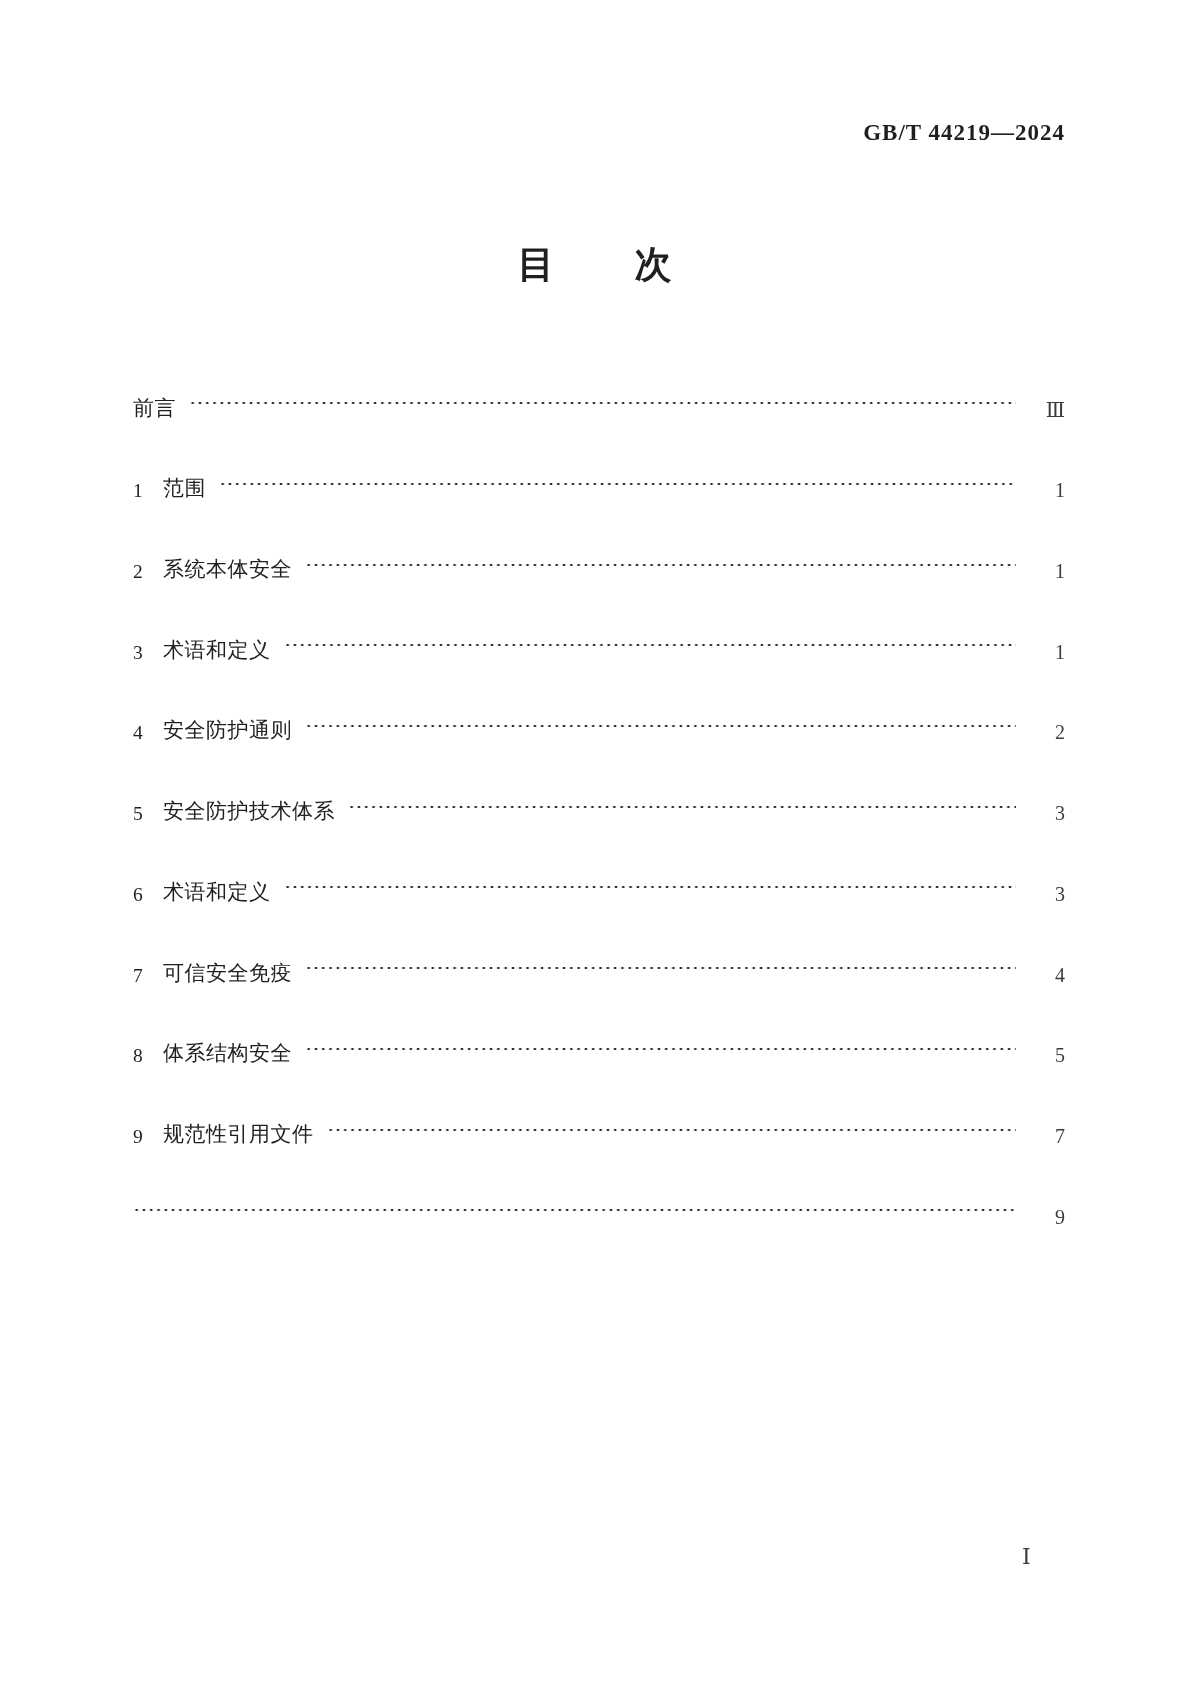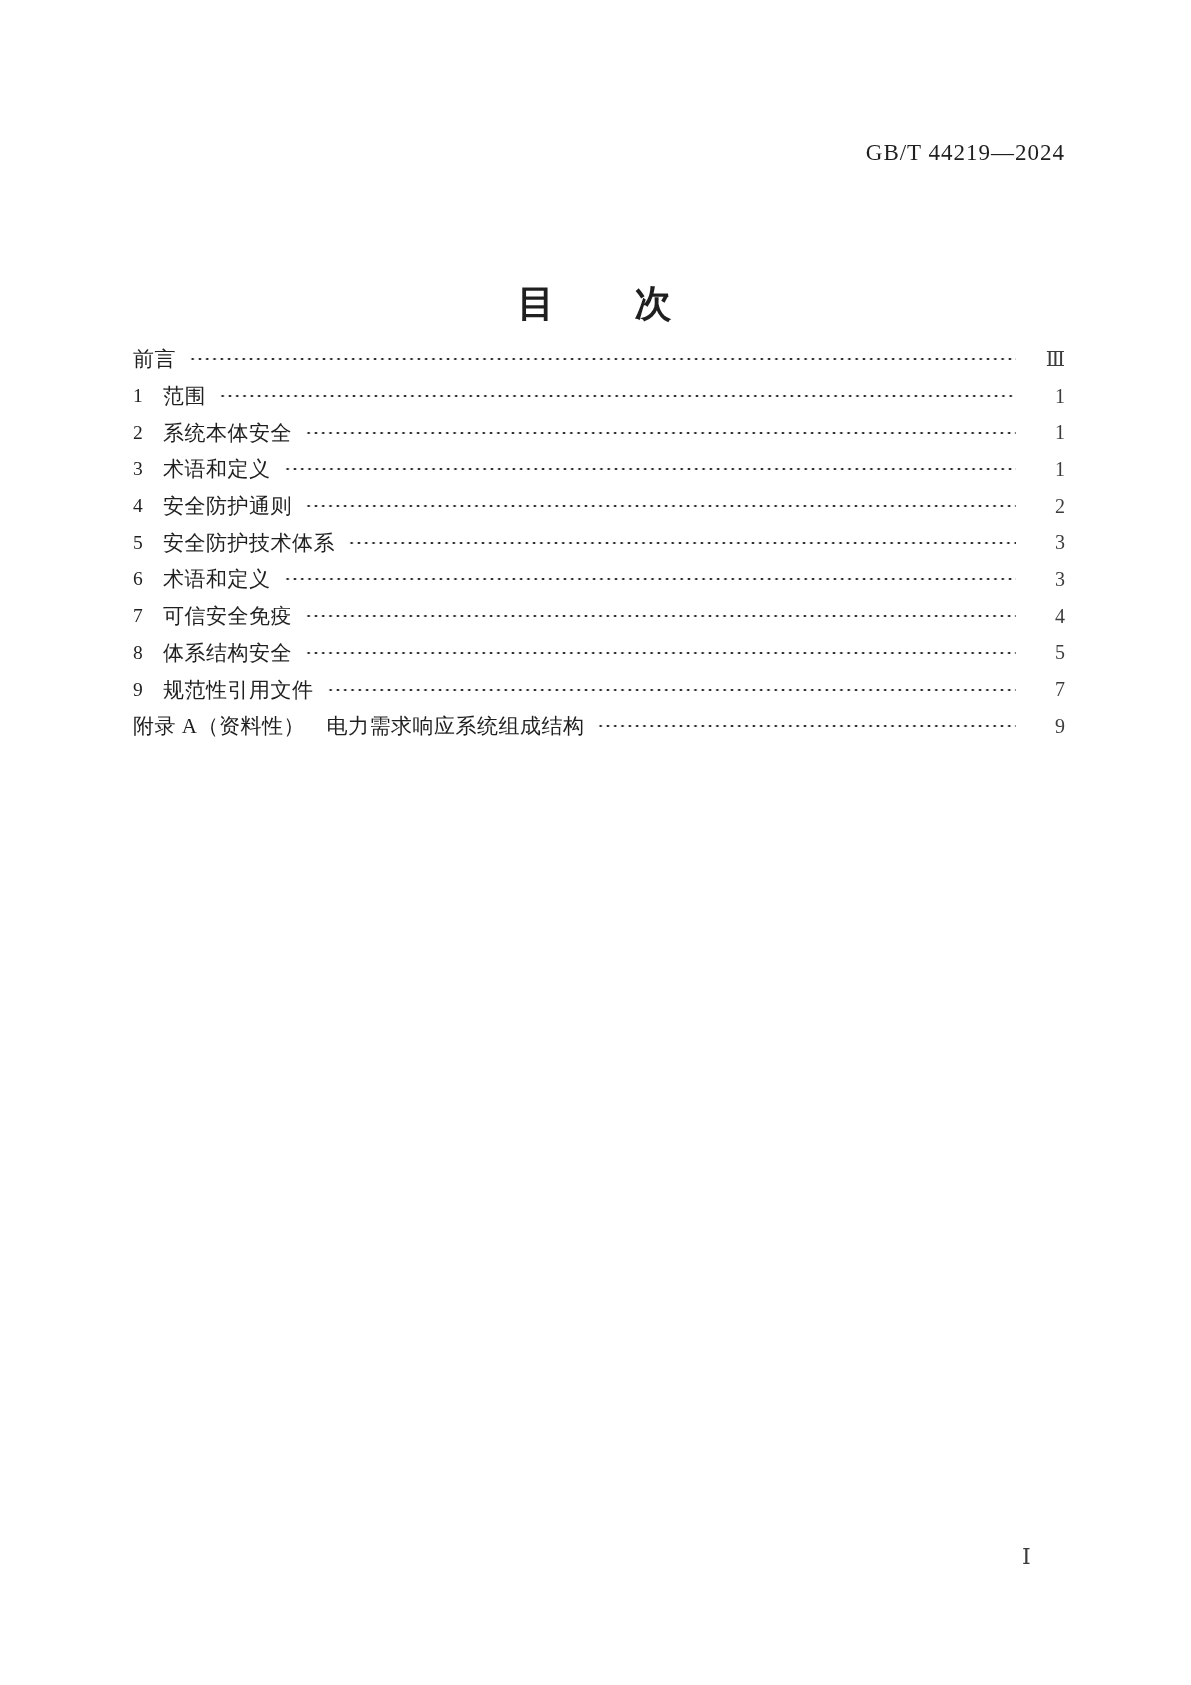--- a/index.html
+++ b/index.html
@@ -11,51 +11,51 @@
     position: relative;
     width: 1191px;
     height: 1685px;
     background: #ffffff;
     font-family: "Liberation Serif", "DejaVu Serif", serif;
     color: #1f1f1f;
     overflow: hidden;
   }
   .header-code {
     position: absolute;
-    top: 140px;
+    top: 120px;
     right: 126px;
     font-size: 23px;
-    font-weight: normal;
+    font-weight: bold;
     letter-spacing: 1px;
     white-space: nowrap;
   }
   .doc-title {
     position: absolute;
     top: 240px;
     left: 0;
     width: 100%;
     text-align: center;
     font-size: 37px;
     font-weight: bold;
     letter-spacing: 2px;
     white-space: pre;
-    margin-top: 39px;
   }
   .toc-list {
     position: absolute;
     top: 341px;
     left: 133px;
     width: 932px;
   }
   .toc-row {
     display: flex;
-    align-items: center;
+    align-items: flex-end;
     height: 36.7px;
     font-size: 21px;
     white-space: nowrap;
+    margin-top: 44px;
   }
   .toc-num {
     flex: none;
     width: 30px;
     font-size: 19.5px;
   }
   .toc-label {
     flex: none;
     padding-right: 13px;
     letter-spacing: 0.5px;
@@ -159,21 +159,20 @@
 
   <div class="toc-row">
     <span class="toc-num">9</span>
     <span class="toc-label">规范性引用文件</span>
     <span class="toc-leader"></span>
     <span class="toc-page">7</span>
   </div>
 
   <div class="toc-row">
 
-    <span class="toc-label">附录 A（资料性）　电力需求响应系统组成结构</span>
     <span class="toc-leader"></span>
     <span class="toc-page">9</span>
   </div>
 
 </div>
 
   <div class="footer-page-number">Ⅰ</div>
 
 </div>
 

